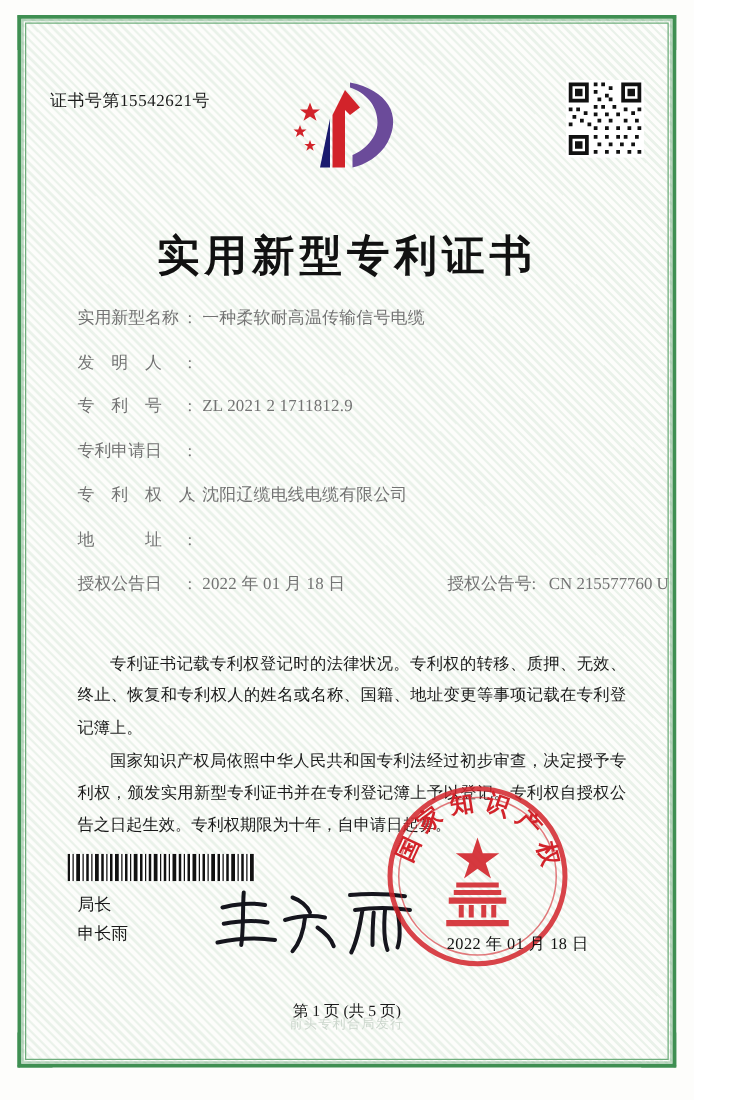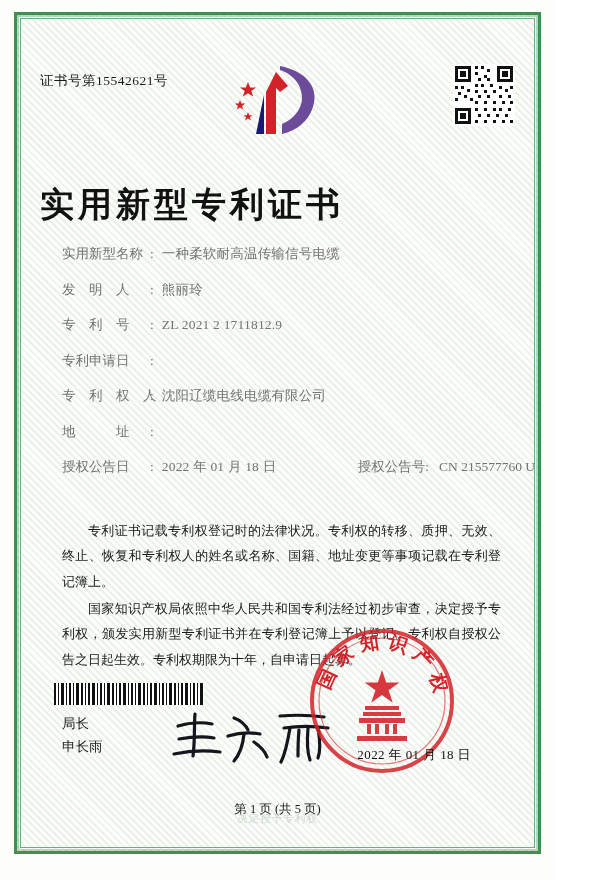--- a/index.html
+++ b/index.html
@@ -100,21 +100,21 @@
     transform: translateX(-50%);
     width: 120px;
     height: 76px;
   }
 
   .title {
     position: absolute;
     left: 0;
     right: 0;
     top: 142px;
-    text-align: left;
+    text-align: center;
     font-size: 34px;
     font-weight: bold;
     letter-spacing: 4px;
     color: #111;
     font-family: "DejaVu Serif", "Liberation Serif", serif;
   }
 
   .fields {
     position: absolute;
     left: 22px;
@@ -336,21 +336,20 @@
 
       <div class="field-row">
         <span class="field-label">实用新型名称</span>
         <span class="field-sep">:</span>
         <span class="field-value">一种柔软耐高温传输信号电缆</span>
       </div>
 
       <div class="field-row">
         <span class="field-label">发　明　人</span>
         <span class="field-sep">:</span>
-        <span class="field-value">熊丽玲</span>
       </div>
 
       <div class="field-row">
         <span class="field-label">专　利　号</span>
         <span class="field-sep">:</span>
         <span class="field-value">ZL 2021 2 1711812.9</span>
       </div>
 
       <div class="field-row">
         <span class="field-label">专利申请日</span>
@@ -479,16 +478,16 @@
         </defs>
         <text font-family="Liberation Serif, serif" font-size="19" font-weight="bold" fill="#d2232a" letter-spacing="7">
           <textPath href="#sealArc" startOffset="6%">国家知识产权局</textPath>
         </text>
       </svg>
     </div>
 
     <div class="seal-date">2022 年 01 月 18 日</div>
 
     <div class="page-num">第 1 页 (共 5 页)</div>
-    <div class="footer-faint">决定授予专利权</div>
+    <div class="footer-faint">前头专利合局发行</div>
 
   </div>
 </div>
 
 </body></html>

